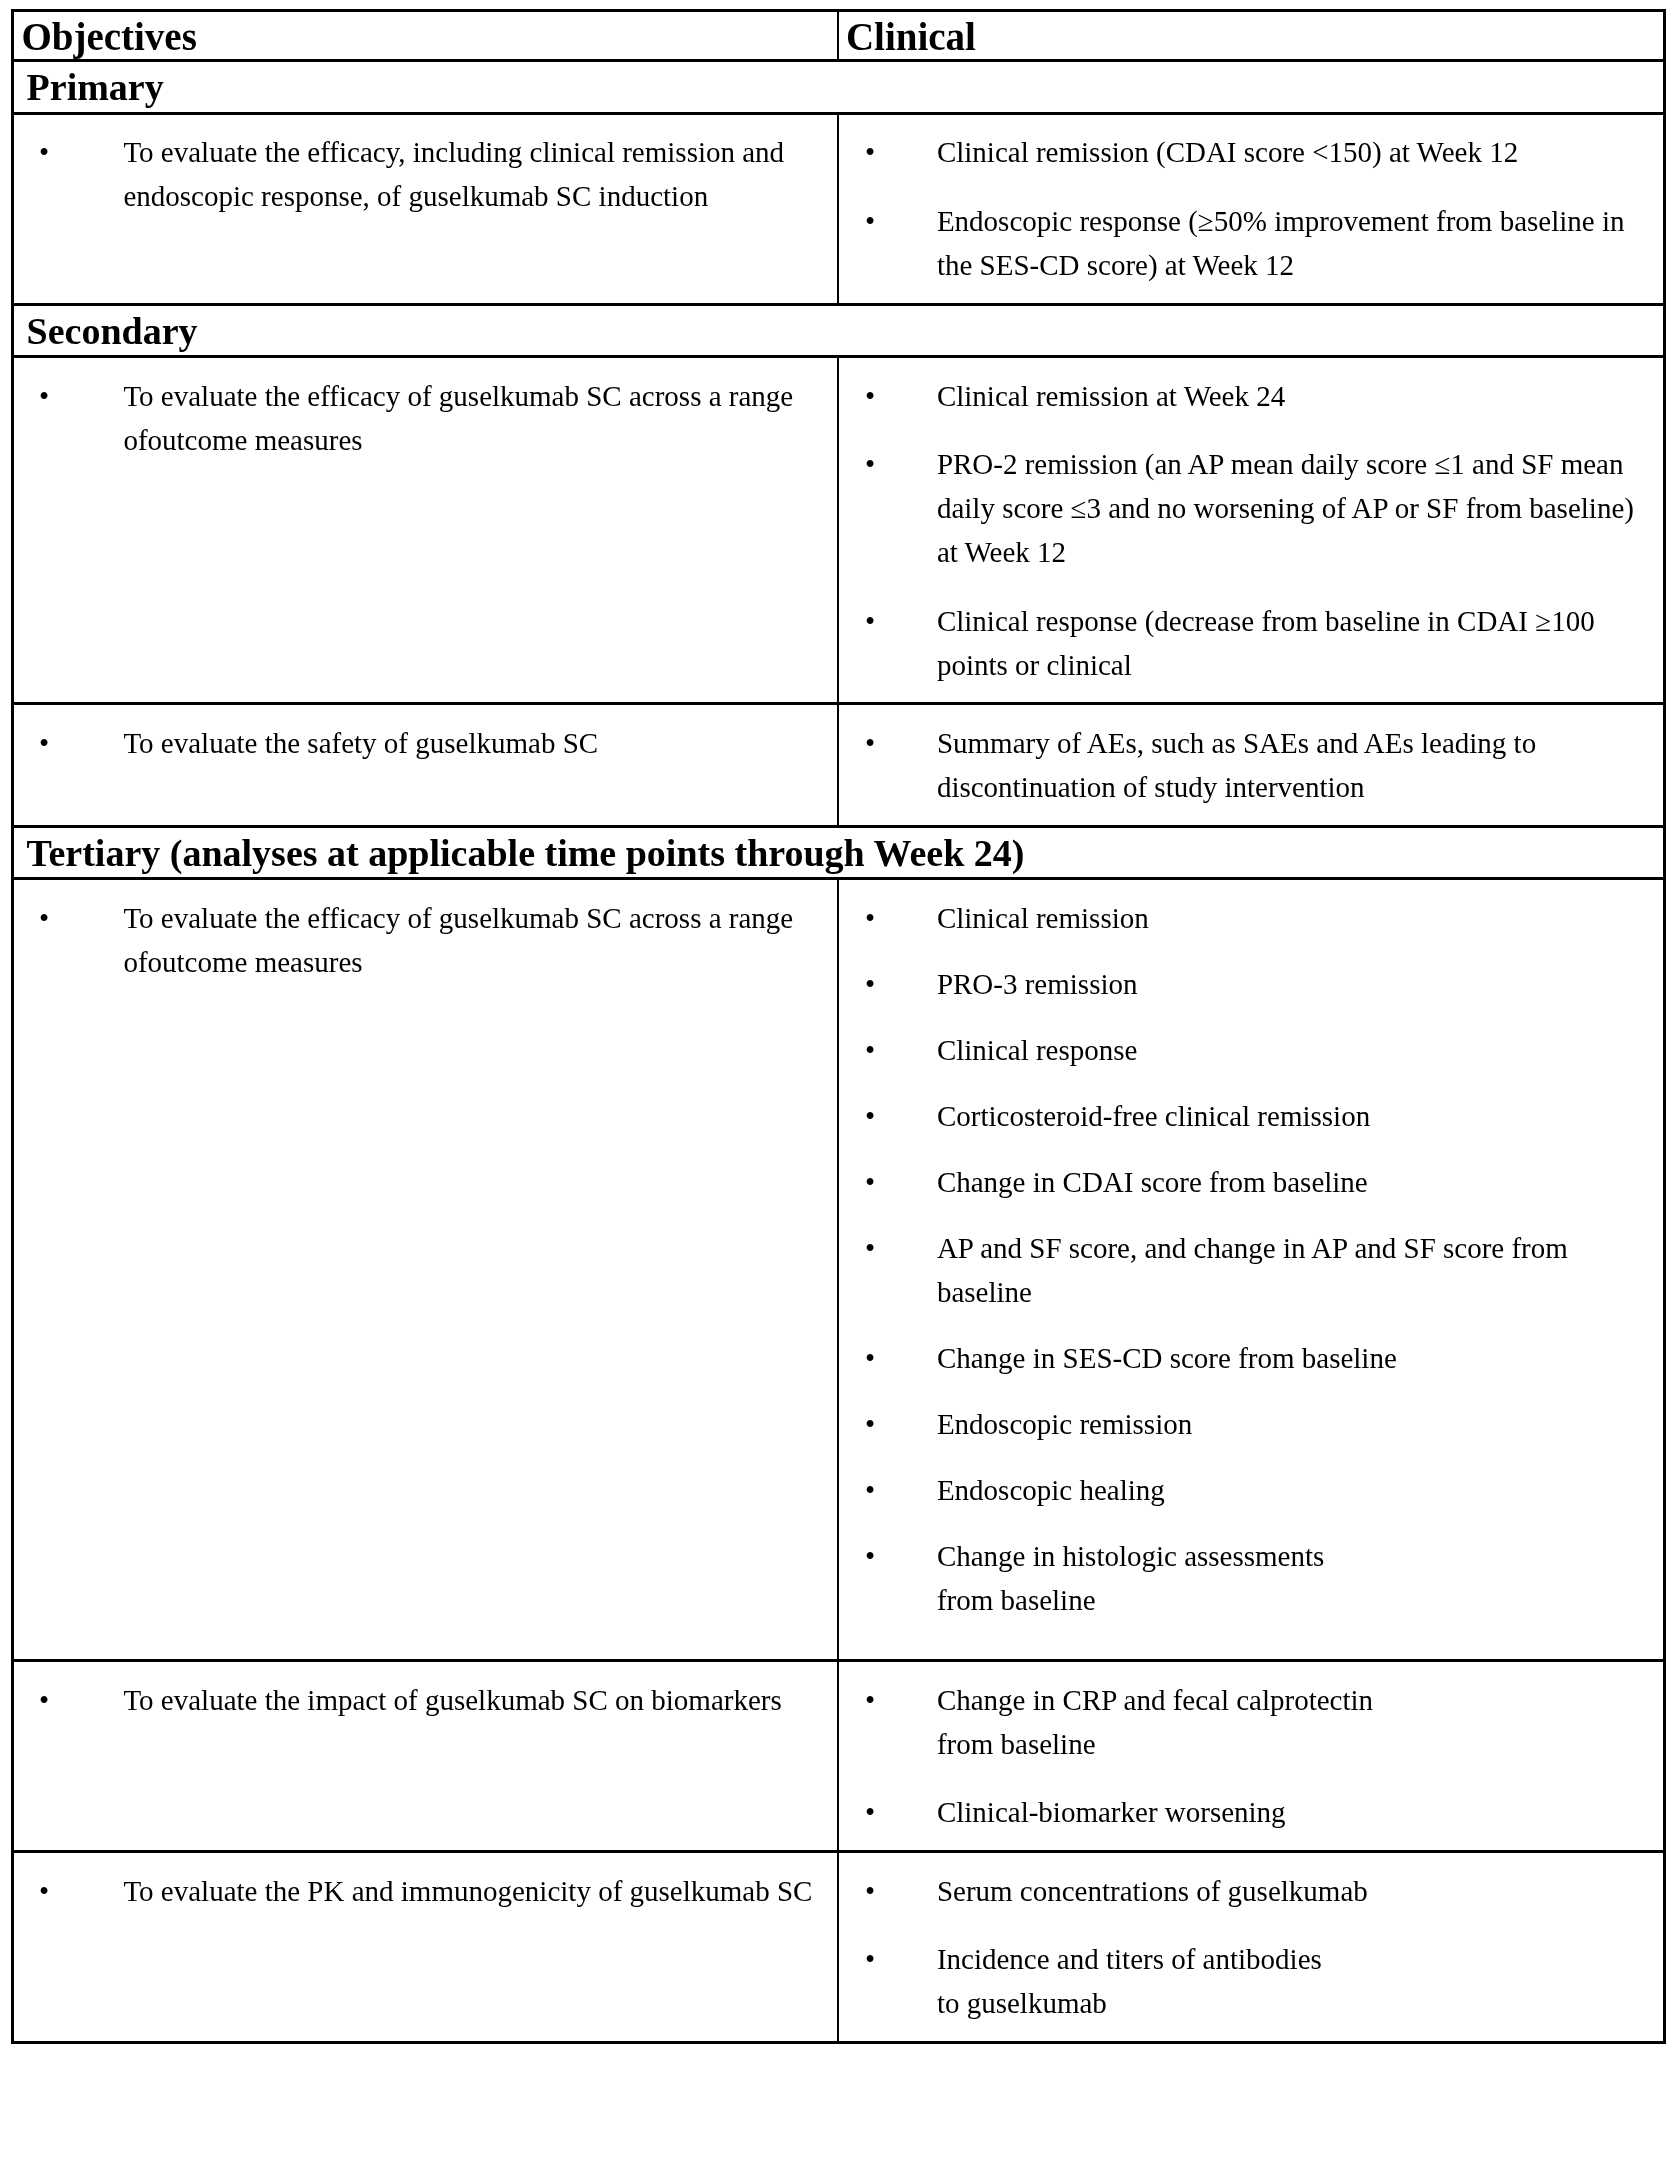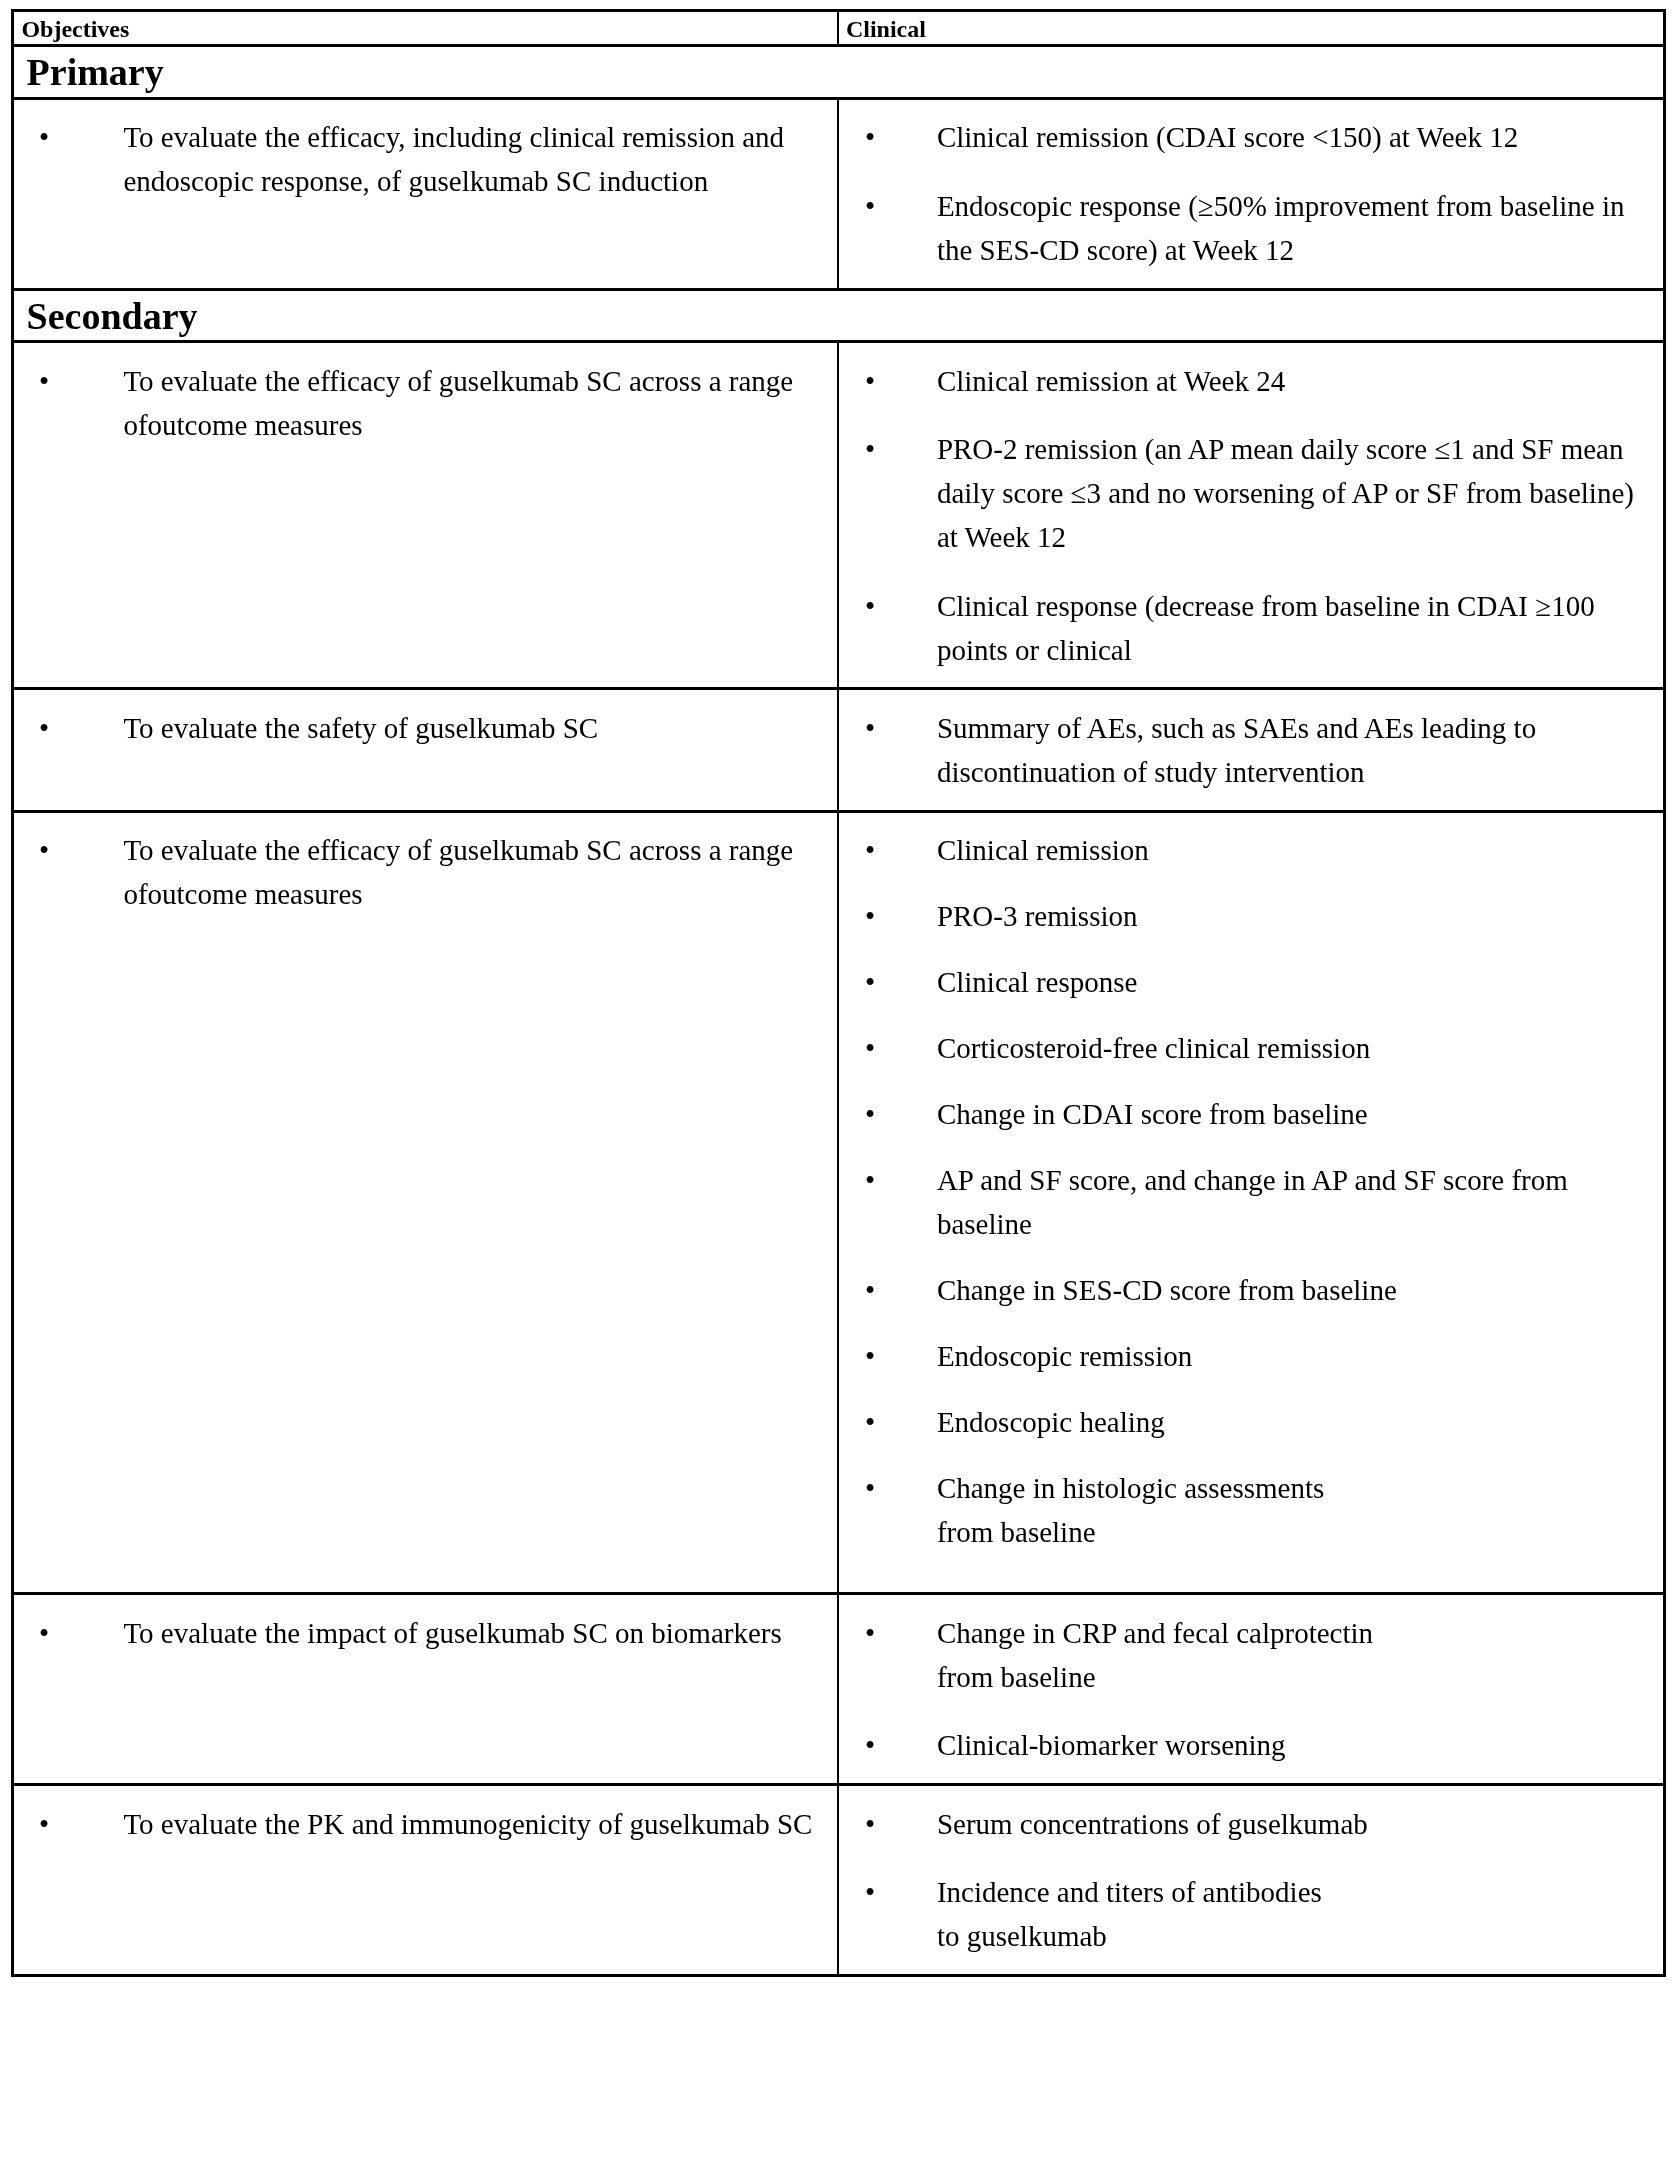--- a/index.html
+++ b/index.html
@@ -41,21 +41,21 @@
     border-bottom: 3.5px solid #000;
     vertical-align: top;
     padding: 0;
     background: #fff;
   }
 
   
   .hdr-cell {
     padding: 5.2px 0 3.5px 7px;
     font-weight: bold;
-    font-size: 24px;
+    font-size: 39px;
     line-height: 1.0;
   }
 
   
   .band-cell {
     padding: 6.1px 0 5.2px 12.2px;
     font-weight: bold;
     font-size: 38px;
     line-height: 1.0;
   }
@@ -193,20 +193,25 @@
         <td class="list-cell col-right">
           <ul class="bullets">
             <li>
               <span class="bullet-dot">•</span>
               <span class="tight-break">Summary of AEs, such as SAEs and AEs leading to discontinuation of study intervention</span>
             </li>
           </ul>
         </td>
       </tr>
 
+      <tr>
+        <td class="band-cell" colspan="2">
+          <span>Tertiary (analyses at applicable time points through Week 24)</span>
+        </td>
+      </tr>
 
       <tr>
         <td class="list-cell col-left">
           <ul class="bullets">
             <li>
               <span class="bullet-dot">•</span>
               <span class="tight-break">To evaluate the efficacy of guselkumab SC across a range ofoutcome measures</span>
             </li>
           </ul>
         </td>

